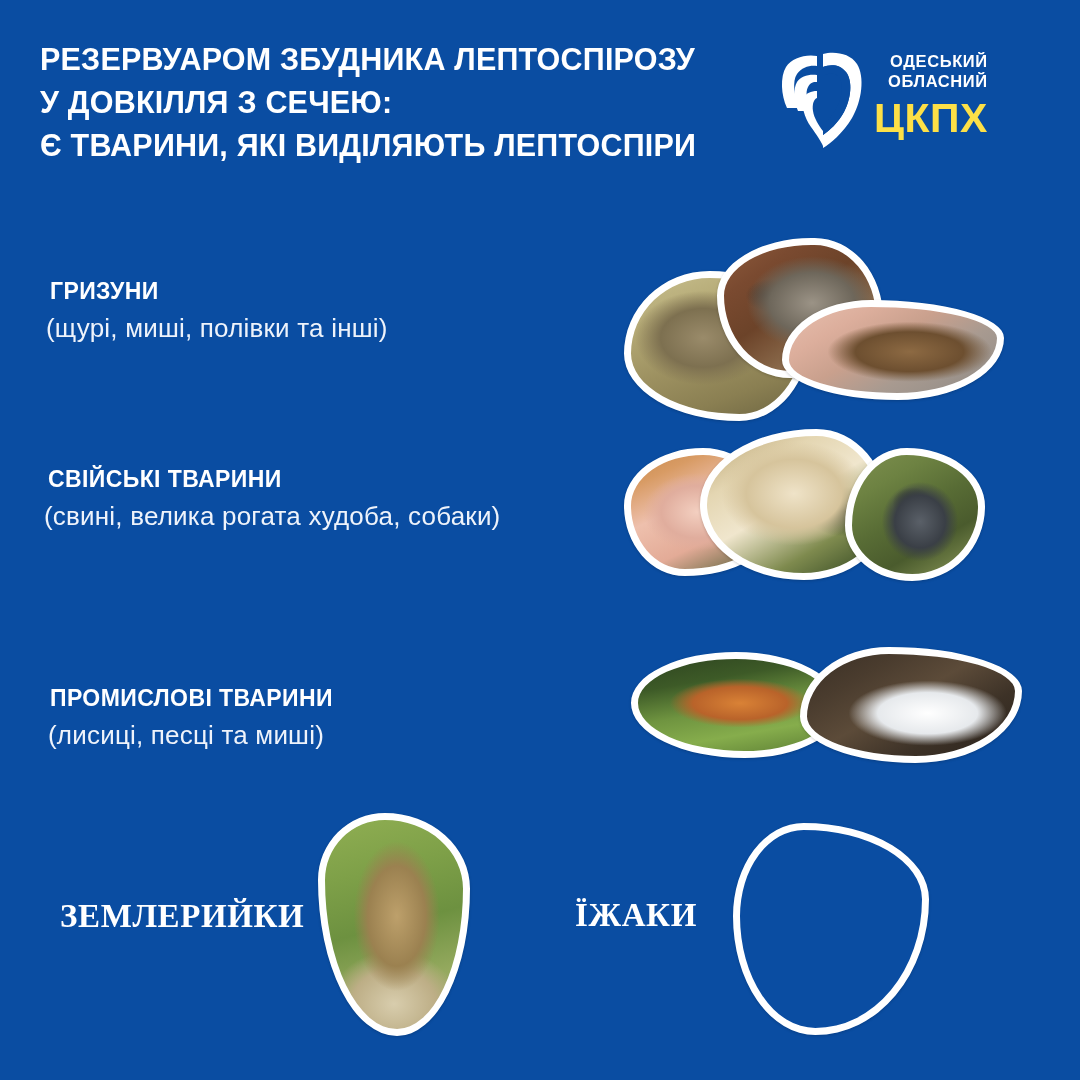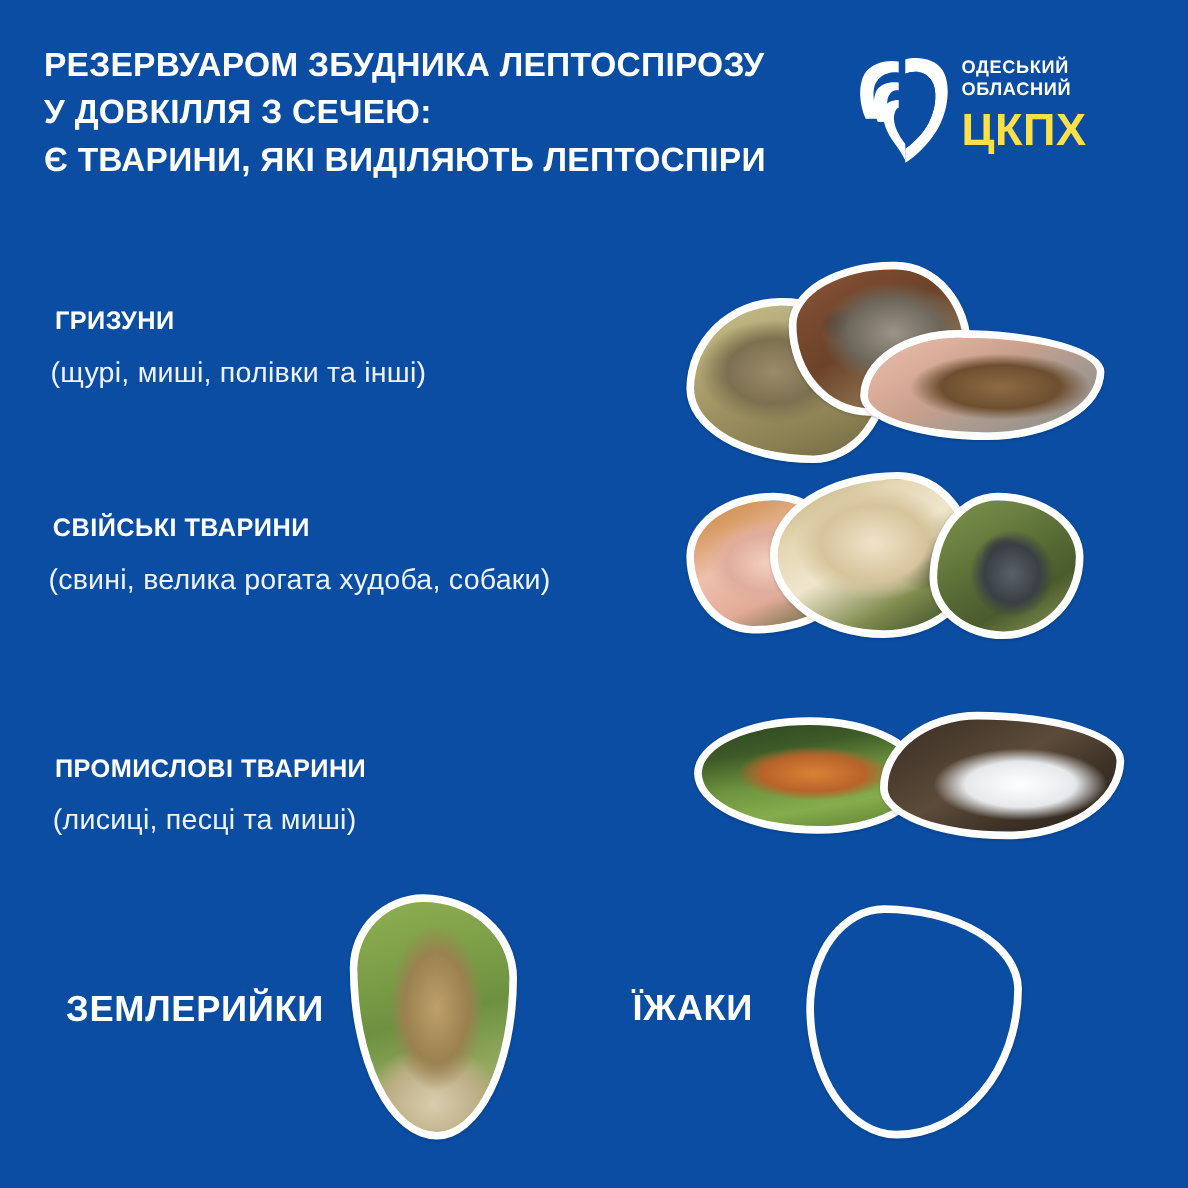--- a/index.html
+++ b/index.html
@@ -19,47 +19,47 @@
   .title-line{
     color:#ffffff;
     font-size:30.5px;
     font-weight:bold;
     letter-spacing:0.2px;
     line-height:43px;
     white-space:nowrap;
   }
 
   
-  .logo{position:absolute;left:778px;top:45px;width:270px;height:112px;}
+  .logo{position:absolute;left:778px;top:45px;width:270px;height:112px;text-align:right;}
   .logo-mark{position:absolute;left:0;top:2px;width:88px;height:105px;}
   .logo-text{position:absolute;left:96px;top:6px;}
   .logo-sub{
     color:#ffffff;font-weight:bold;font-size:16.5px;line-height:20px;
     letter-spacing:0.6px;
   }
   .logo-main{
     color:#fde047;font-weight:bold;font-size:41px;line-height:46px;
     letter-spacing:0.5px;margin-top:4px;
   }
 
   
   .section{position:absolute;}
   .sec-title{
     color:#ffffff;font-weight:bold;font-size:23px;letter-spacing:0.4px;
     white-space:nowrap;line-height:38px;
   }
   .sec-sub{
     color:#eef3fb;font-weight:400;font-size:26px;letter-spacing:0.2px;
-    white-space:nowrap;line-height:36px;margin-top:10px;
+    white-space:nowrap;line-height:36px;
   }
 
   
   .big-label{
     position:absolute;color:#ffffff;font-weight:bold;font-size:33px;
-    letter-spacing:0.6px;white-space:nowrap;
+    letter-spacing:0.6px;white-space:nowrap;font-family:Liberation Serif, serif;
   }
 
   
   .photo{
     position:absolute;
     border:7px solid #ffffff;
     box-sizing:border-box;
     background-size:cover;
     background-position:center;
     overflow:hidden;

